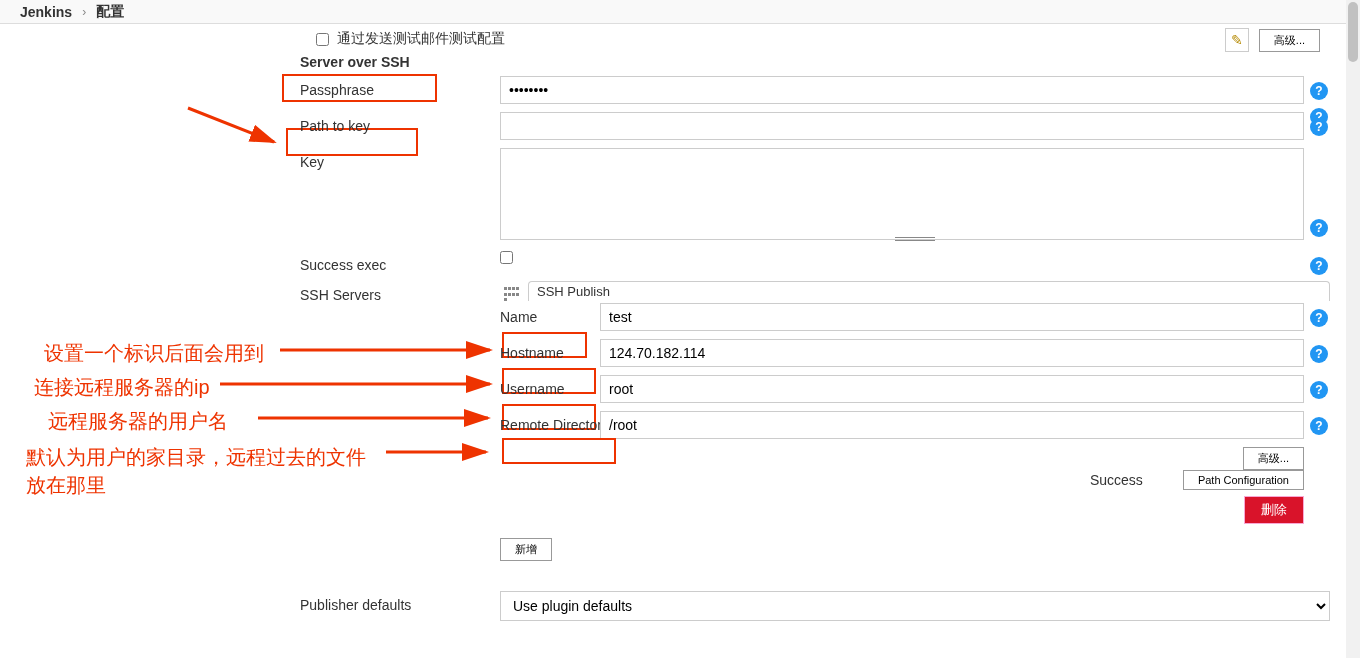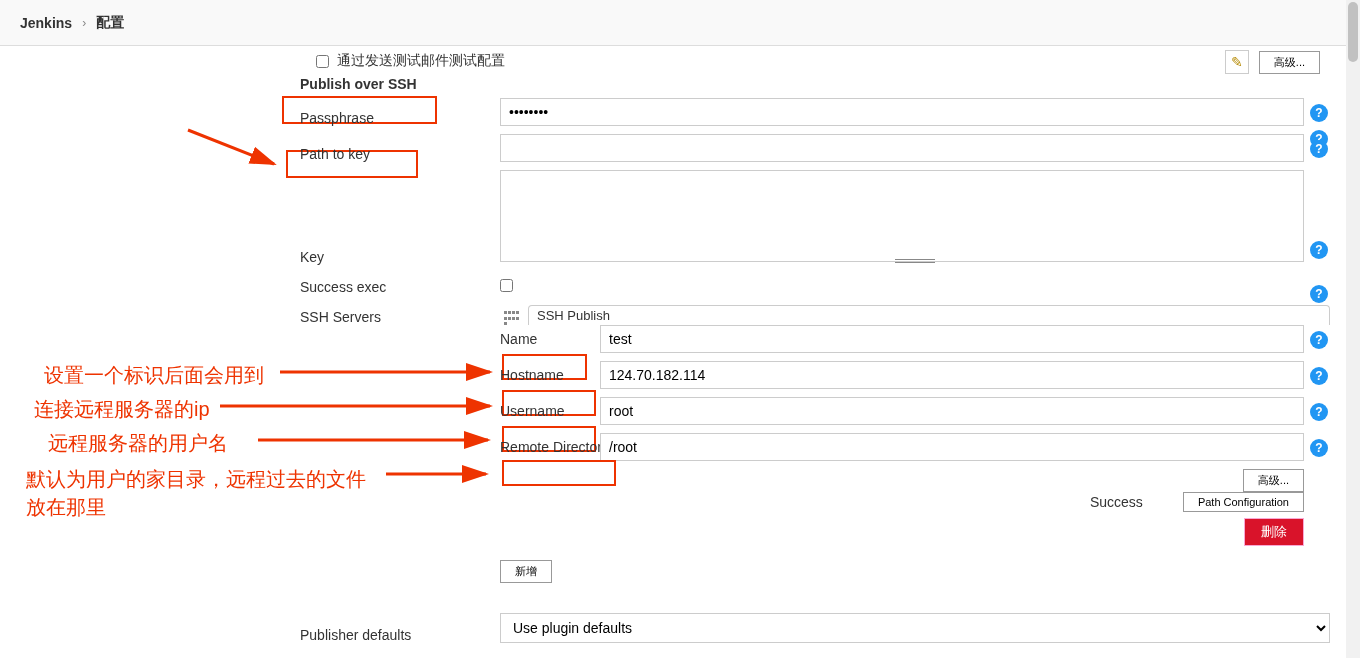--- a/index.html
+++ b/index.html
@@ -1,25 +1,25 @@
 <!DOCTYPE html>
 <html><head>
 <meta charset="utf-8">
 <style>
 * { box-sizing: border-box; margin: 0; padding: 0; }
 body { font-family: "Helvetica Neue", Arial, "Microsoft YaHei", sans-serif; font-size: 14px; color: #333; background: #fff; overflow-x: hidden; }
-.topbar { height: 46px; border-bottom: 1px solid #ddd; display: flex; align-items: center; padding: 0 20px; background: #f9f9f9; }
+.topbar { height: 24px; border-bottom: 1px solid #ddd; display: flex; align-items: center; padding: 0 20px; background: #f9f9f9; }
 .topbar .b-item { font-weight: bold; color: #333; }
 .topbar .b-sep { margin: 0 10px; color: #888; font-size: 12px; }
 .content { position: relative; padding: 6px 0 20px 0; }
 .right-top { position: absolute; top: 4px; right: 40px; display: flex; align-items: center; gap: 10px; }
 .pencil-icon { width: 24px; height: 24px; display: flex; align-items: center; justify-content: center; border: 1px solid #ccc; color: #b58900; font-size: 14px; }
 .btn { border: 1px solid #999; background: #fff; padding: 3px 14px; font-size: 11px; cursor: pointer; border-radius: 0; }
 .main-col { margin-left: 300px; margin-right: 30px; position: relative; }
-.row { display: flex; align-items: flex-end; margin-bottom: 8px; position: relative; }
+.row { display: flex; align-items: flex-start; margin-bottom: 8px; position: relative; }
 .label-col { width: 200px; padding-top: 6px; flex-shrink: 0; }
 .input-col { flex: 1; position: relative; padding-right: 26px; }
 input[type=text], input[type=password], textarea, select { width: 100%; border: 1px solid #ccc; padding: 5px 8px; font-family: inherit; font-size: 14px; }
 textarea { resize: none; }
 select { height: 30px; background: #fff; }
 .help { position: absolute; right: 2px; top: 6px; width: 18px; height: 18px; border-radius: 50%; background: #2196f3; color: #fff; font-size: 12px; font-weight: bold; display: flex; align-items: center; justify-content: center; cursor: pointer; }
 .checkrow { display: flex; align-items: center; gap: 8px; padding-left: 16px; }
 .section-header { font-weight: bold; padding: 6px 0; }
 .sub-label { padding: 4px 0; }
 .ssh-block { border: 1px solid #ccc; border-radius: 4px 4px 0 0; padding: 2px 8px; font-size: 13px; margin-left: 28px; border-bottom: none; }
@@ -106,21 +106,21 @@
       <line x1="0" y1="10" x2="100" y2="10" stroke="#e30" stroke-width="3" marker-end="url(#ah5)"></line>
     </svg>
 
   <div class="main-col">
 
     <div class="checkrow">
       <input type="checkbox" style="">
       <span>通过发送测试邮件测试配置</span>
     </div>
 
-    <div class="section-header">Publish over SSH</div>
+    <div class="section-header">Server over SSH</div>
     <div class="redbox" style="top:44px;left:-18px;width:155px;height:28px"></div>
 
     <div class="help" style="right:2px;top:78px">?</div>
 
     <div class="row">
       <div class="label-col">Passphrase</div>
       <div class="input-col">
         <input type="text" value="••••••••" style="">
         <div class="help">?</div>
       </div>

